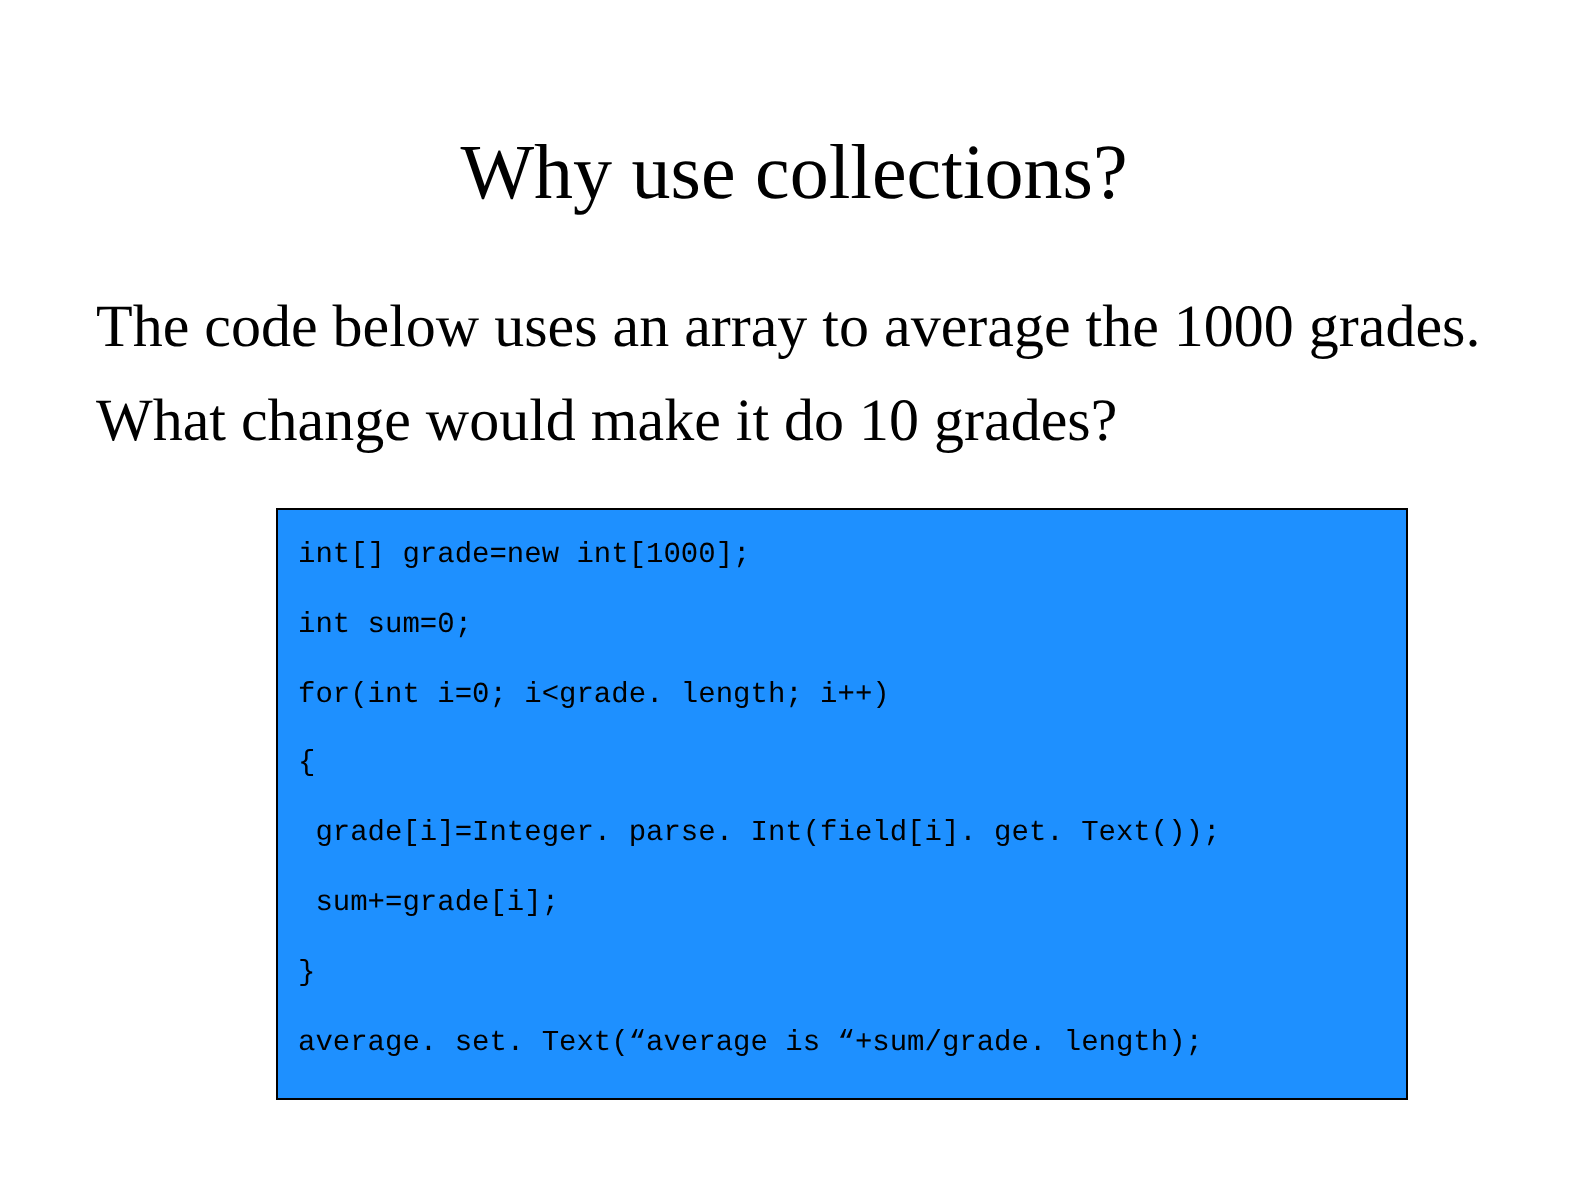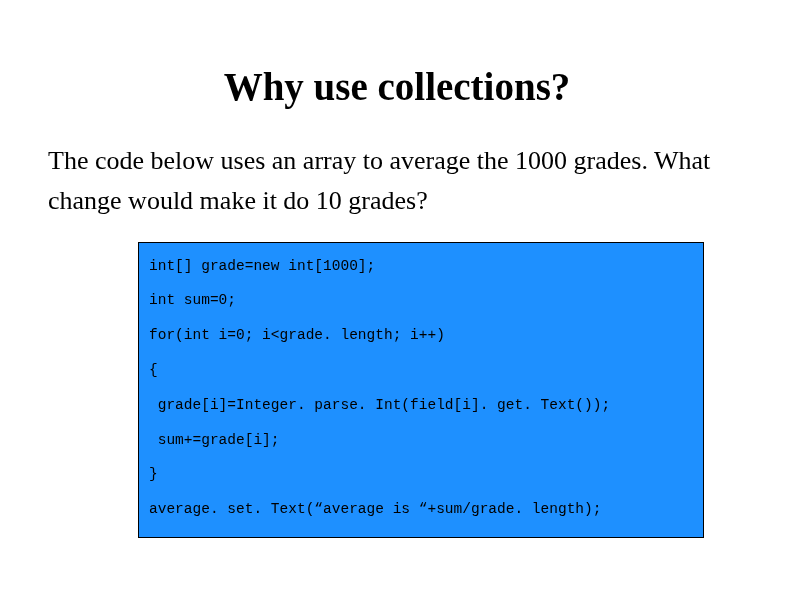--- a/index.html
+++ b/index.html
@@ -1,19 +1,19 @@
 <!DOCTYPE html>
 <html><head>
 <meta charset="utf-8">
 <style>
   * { margin: 0; padding: 0; box-sizing: border-box; }
   html, body { width: 794px; height: 595px; background: #fff; font-family: "Times New Roman", Times, serif; color: #000; }
   .slide { width: 794px; height: 595px; position: relative; padding: 0; }
-  .title { text-align: center; font-size: 39px; font-weight: 700; margin-top: 64px; margin-bottom: 32px; }
-  .body-text { font-size: 26px; line-height: 1.55; margin: 4px 48px 20px 48px; }
+  .title { text-align: center; font-size: 39px; font-weight: 400; margin-top: 64px; margin-bottom: 32px; }
+  .body-text { font-size: 30px; line-height: 1.55; margin: 4px 48px 20px 48px; }
   .code-box {
     background: #1e90ff;
     border: 1px solid #000;
     margin: 4px 0 0 138px;
     width: 566px;
     padding: 6px 10px 10px 10px;
   }
   .code-box pre {
     font-family: "Courier New", Courier, monospace;
     font-size: 14.5px;

